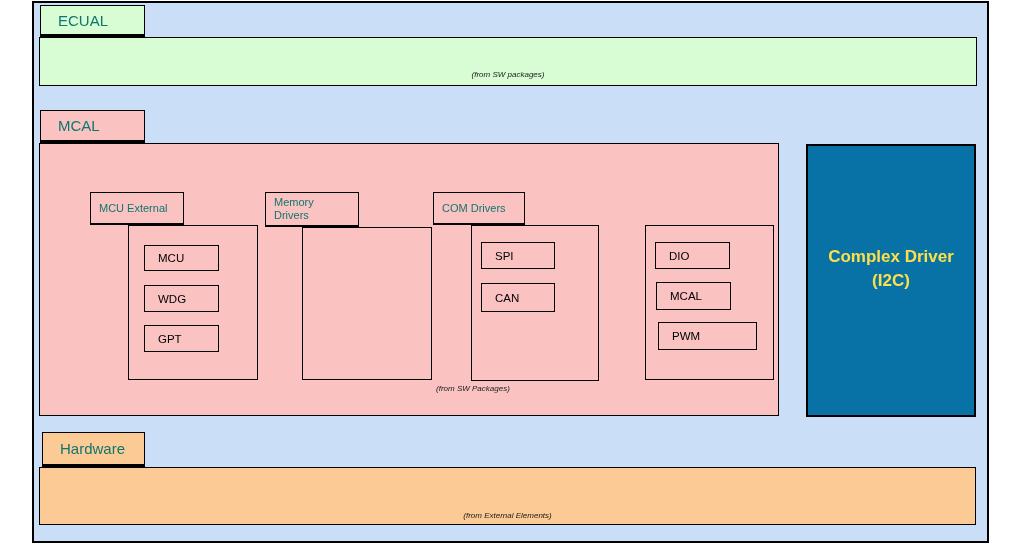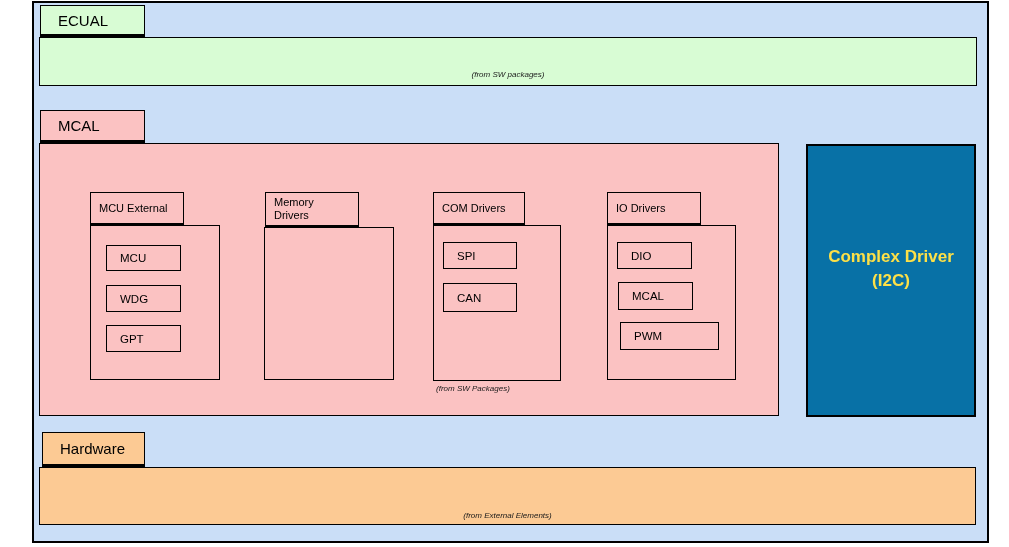--- a/index.html
+++ b/index.html
@@ -21,36 +21,36 @@
   .abs { position: absolute; }
   .frame {
     left: 32px; top: 1px; width: 957px; height: 542px;
     background: var(--background);
     border: 2px solid var(--border);
   }
   .tab {
     position: absolute;
     border: 1.5px solid var(--border);
     display: flex; align-items: center;
-    color: #000000;
+    color: #0f766e;
   }
   .layer-tab {
     font-size: 15px; padding-left: 17px;
     border-bottom-width: 3px;
   }
   .pkg-tab {
     font-size: 11px; padding-left: 8px; line-height: 13px;
     border-bottom-width: 2.5px;
     background: var(--mcal);
   }
   .layer-body, .pkg-body {
     position: absolute;
     border: 1.5px solid var(--border);
   }
-  .pkg-body { background: var(--mcal); }
+  .pkg-body { background: var(--mcal); margin-left: 38px; }
   .module {
     position: absolute;
     border: 1.5px solid var(--border);
     background: var(--mcal);
     display: flex; align-items: center;
     padding-left: 13px;
     font-size: 11.5px; color: #000;
   }
   .annotation {
     position: absolute;
@@ -123,23 +123,20 @@
     <div class="module" style="left:9px; top:16px; width:74px; height:27px;">
       <span>SPI</span>
     </div>
     <div class="module" style="left:9px; top:57px; width:74px; height:29px;">
       <span>CAN</span>
     </div>
   </div>
 
   <div class="annotation" style="left:396px; top:240px;">(from SW Packages)</div>
 
-  <div class="tab pkg-tab" style="left:567px; top:48px; width:94px; height:33px;">
-    <span>IO Drivers</span>
-  </div>
   <div class="pkg-body" style="left:567px; top:81px; width:129px; height:155px;">
     <div class="module" style="left:9px; top:16px; width:75px; height:27px;">
       <span>DIO</span>
     </div>
     <div class="module" style="left:10px; top:56px; width:75px; height:28px;">
       <span>MCAL</span>
     </div>
     <div class="module" style="left:12px; top:96px; width:99px; height:28px;">
       <span>PWM</span>
     </div>

